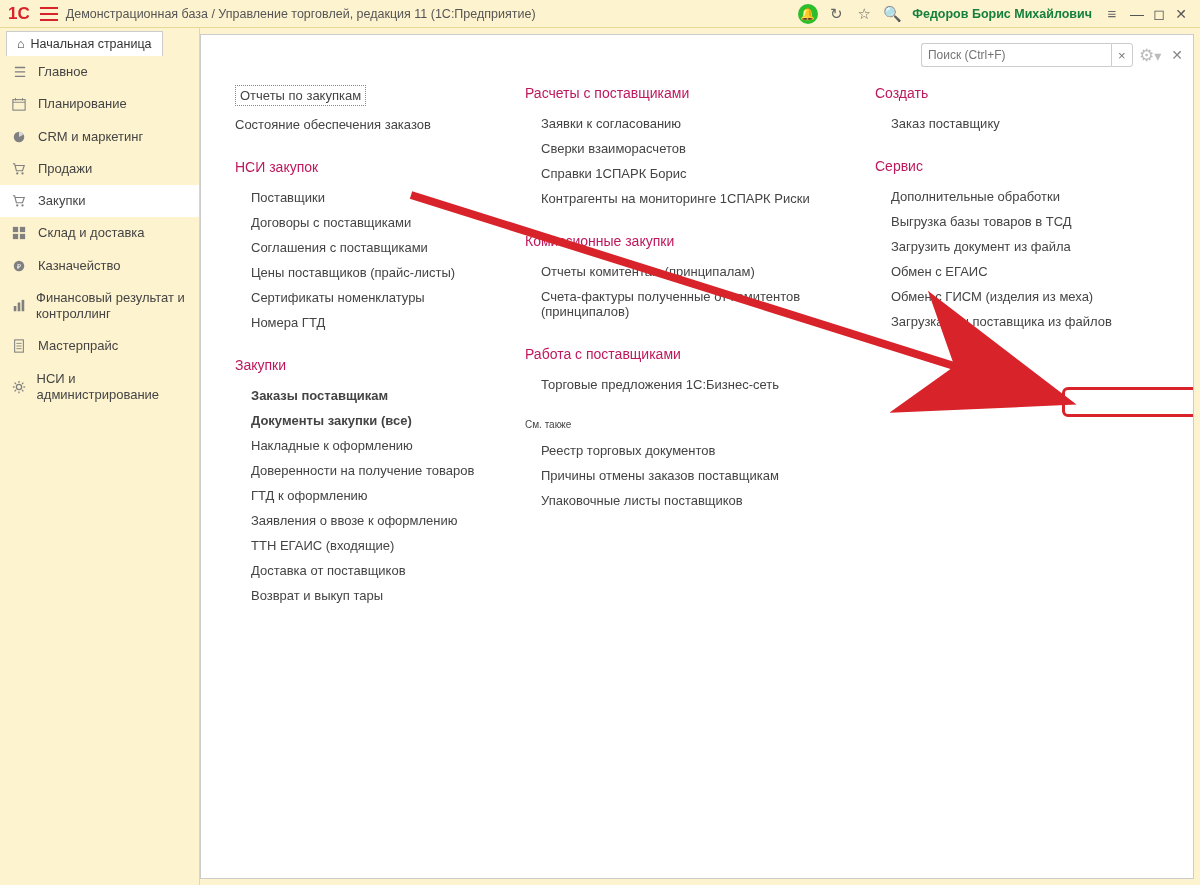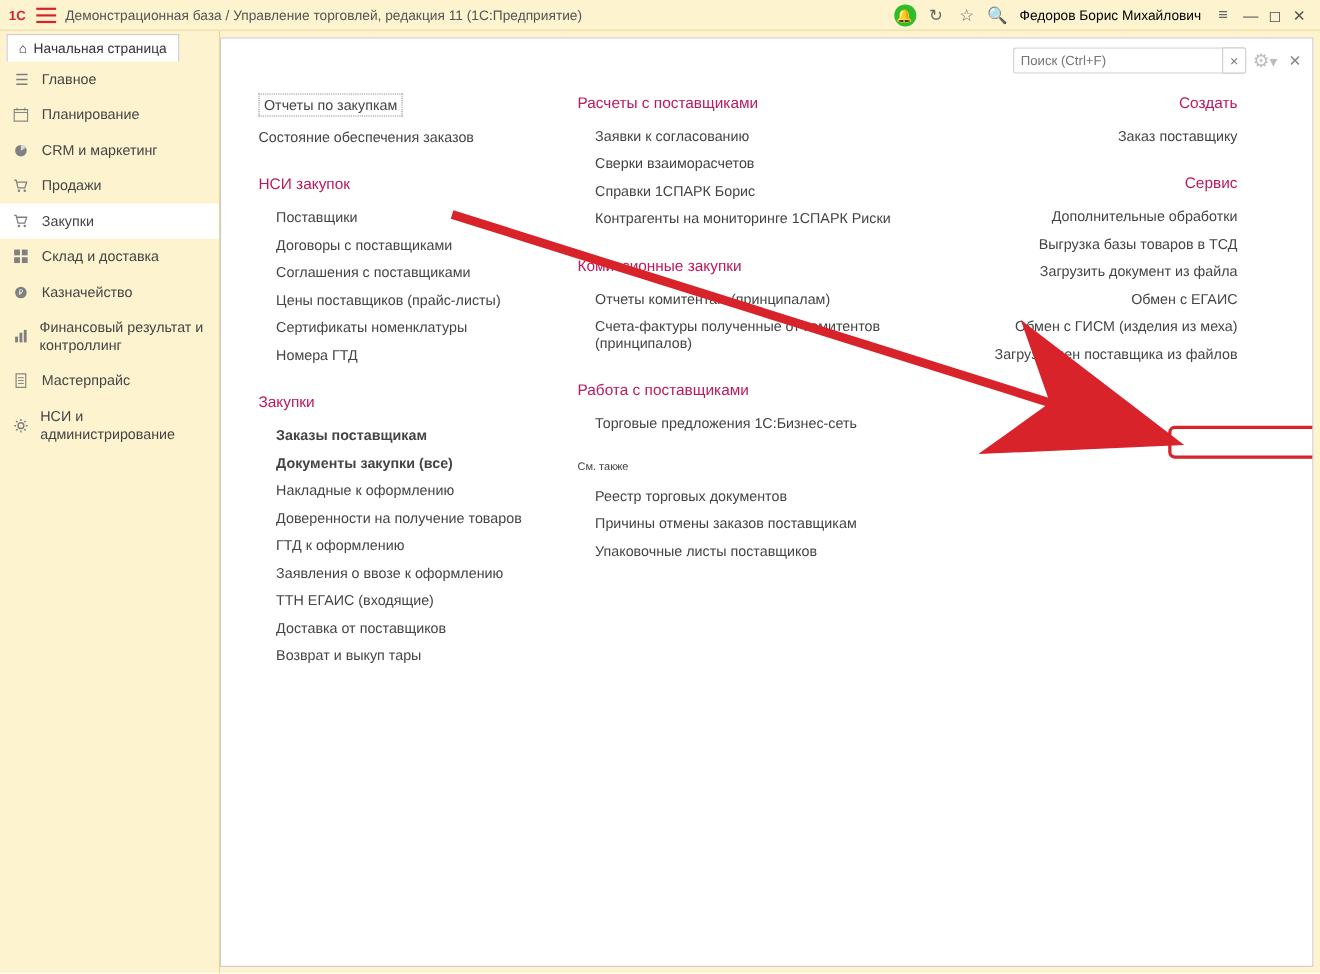--- a/index.html
+++ b/index.html
@@ -1,25 +1,25 @@
 <!DOCTYPE html>
 <html><head>
 <meta charset="utf-8">
 <style>
   * { box-sizing: border-box; }
   body { margin: 0; font-family: Arial, sans-serif; font-size: 13px; color: #333; background: #fff; width: 1200px; height: 885px; overflow: hidden; position: relative; }
   .titlebar { height: 28px; background: #fdf3cf; display: flex; align-items: center; padding: 0 8px; border-bottom: 1px solid #e5d998; }
-  .titlebar .logo { color: #d8232a; font-weight: bold; font-size: 12px; margin-right: 2px; }
+  .titlebar .logo { color: #d8232a; font-weight: bold; font-size: 17px; margin-right: 2px; }
   .titlebar .burger { width: 18px; height: 14px; display: inline-flex; flex-direction: column; justify-content: space-between; margin: 0 8px; }
   .titlebar .burger span { display: block; height: 2px; background: #d8232a; }
   .titlebar .title { flex: 0 0 auto; color: #555; font-size: 12.5px; }
   .titlebar .spacer { flex: 1; }
   .titlebar .tb-icon { width: 22px; height: 22px; display: flex; align-items: center; justify-content: center; color: #666; font-size: 15px; margin: 0 3px; cursor: pointer; }
   .titlebar .bell { width: 20px; height: 20px; border-radius: 50%; background: #2dbd2d; color: #fff; display: flex; align-items: center; justify-content: center; font-size: 12px; }
-  .titlebar .user { color: #000000; font-size: 12.5px; margin: 0 6px; }
+  .titlebar .user { color: #15803d; font-size: 12.5px; margin: 0 6px; font-weight: bold; }
   .titlebar .wctrl { width: 22px; text-align: center; color: #555; font-size: 14px; cursor: pointer; }
 
   .layout { display: flex; height: 857px; }
   .sidebar { width: 200px; background: #fdf3cf; border-right: 1px solid #e5d998; }
   .tab { background: #fff; border: 1px solid #ccc; border-bottom: none; padding: 5px 10px; display: flex; align-items: center; gap: 6px; font-size: 12.5px; }
   .tabstrip { height: 28px; display: flex; align-items: flex-end; padding-left: 6px; }
   .nav-item { display: flex; align-items: center; gap: 10px; padding: 8px 12px; color: #444; cursor: pointer; min-height: 32px; }
   .nav-item .ico { width: 16px; color: #808080; text-align: center; font-size: 14px; }
   .nav-item.active { background: #fff; }
   .nav-label { line-height: 1.25; }
@@ -28,21 +28,21 @@
   .toolbar { position: absolute; top: 8px; right: 10px; display: flex; align-items: center; gap: 6px; }
   .search { display: flex; align-items: center; }
   .search input { width: 190px; height: 24px; border: 1px solid #ccc; border-right: none; border-radius: 3px 0 0 3px; padding: 0 6px; font-size: 12px; color: #ef4444; }
   .search .clear { width: 22px; height: 24px; border: 1px solid #ccc; border-radius: 0 3px 3px 0; background: #fff; display: flex; align-items: center; justify-content: center; color: #777; cursor: pointer; }
   .gear { color: #bbb; font-size: 17px; cursor: pointer; }
   .close { color: #888; font-size: 14px; cursor: pointer; margin-left: 4px; }
   .columns { display: flex; gap: 40px; margin-top: 36px; padding-left: 14px; }
   .col { flex: 0 0 auto; }
   .col1 { width: 250px; }
   .col2 { width: 310px; }
-  .col3 { width: 250px; text-align: right; }
+  .col3 { width: 250px; }
   .sec-title { color: #be185d; font-size: 14px; margin: 0 0 10px 0; cursor: pointer; }
   .link { color: #444; font-size: 13px; padding: 5px 0 5px 16px; cursor: pointer; display: block; }
   .link.toplevel { padding-left: 0; }
   .link.bold { font-weight: bold; }
   .link.boxed { border: 1px dotted #888; padding: 2px 4px; display: inline-block; margin-bottom: 6px; }
   .section { margin-bottom: 22px; }
   .sub-title { color: #444; margin: 0 0 8px 0; font-size: 10px; }
   .highlight-box { position: absolute; border: 3px solid #d8232a; border-radius: 6px; pointer-events: none; }
   .arrow-svg { position: absolute; pointer-events: none; }
   svg.ico-svg { width: 14px; height: 14px; display: block; }

